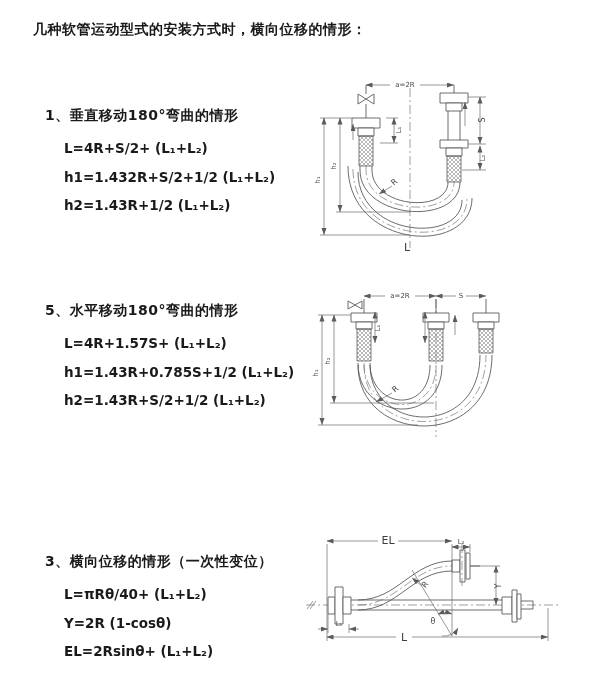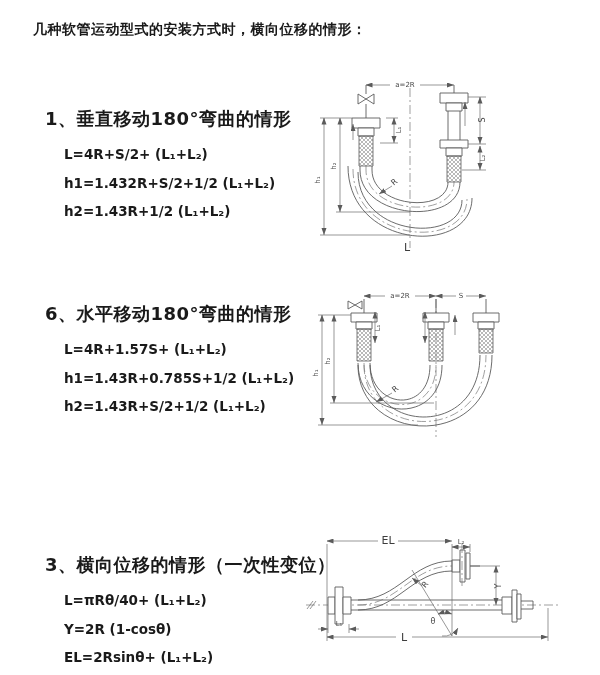--- a/index.html
+++ b/index.html
@@ -1,20 +1,20 @@
 <!DOCTYPE html>
 <html><head>
 <meta charset="utf-8">
 <style>
   html,body{margin:0;padding:0;background:#fff;}
   .page{position:relative;width:600px;height:675px;background:#ffffff;overflow:hidden;
         font-family:"DejaVu Sans","Liberation Sans",sans-serif;color:#1a1a1a;}
   .title{position:absolute;left:33px;top:21px;font-size:14px;font-weight:700;letter-spacing:.5px;}
   .sec{position:absolute;left:45px;}
-  .sec-heading{font-size:18px;font-weight:700;letter-spacing:.5px;margin:0 0 9px 0;}
+  .sec-heading{font-size:14px;font-weight:700;letter-spacing:.5px;margin:0 0 9px 0;}
   .formula{font-size:13.5px;font-weight:700;padding-left:19px;line-height:28.5px;white-space:pre;}
   .diag{position:absolute;}
   svg{display:block;}
   svg *{vector-effect:non-scaling-stroke;}
   .ln{stroke:#5b5b5b;stroke-width:.9;fill:none;}
   .thin{stroke:#6b6b6b;stroke-width:.7;fill:none;}
   .cl{stroke:#777;stroke-width:.7;fill:none;stroke-dasharray:9 3 2 3;}
   .fl{stroke:#5b5b5b;stroke-width:.9;fill:#ffffff;}
   .braid{stroke:#5b5b5b;stroke-width:.8;fill:url(#hatch);}
   .dimtxt{fill:#4a4a4a;font-size:7px;font-family:"DejaVu Sans",sans-serif;}
@@ -30,21 +30,21 @@
   <div class="title">几种软管运动型式的安装方式时，横向位移的情形：</div>
 
   <section class="sec" style="top:107px;">
     <div class="sec-heading">1、垂直移动180°弯曲的情形</div>
     <div class="formula">L=4R+S/2+ (L₁+L₂)</div>
     <div class="formula">h1=1.432R+S/2+1/2 (L₁+L₂)</div>
     <div class="formula">h2=1.43R+1/2 (L₁+L₂)</div>
   </section>
 
   <section class="sec" style="top:302px;">
-    <div class="sec-heading">6、水平移动180°弯曲的情形</div>
+    <div class="sec-heading">5、水平移动180°弯曲的情形</div>
     <div class="formula">L=4R+1.57S+ (L₁+L₂)</div>
     <div class="formula">h1=1.43R+0.785S+1/2 (L₁+L₂)</div>
     <div class="formula">h2=1.43R+S/2+1/2 (L₁+L₂)</div>
   </section>
 
   <section class="sec" style="top:525px;margin-top:28px;">
     <div class="sec-heading">3、横向位移的情形（一次性变位）</div>
     <div class="formula">L=πRθ/40+ (L₁+L₂)</div>
     <div class="formula">Y=2R (1-cosθ)</div>
     <div class="formula">EL=2Rsinθ+ (L₁+L₂)</div>

